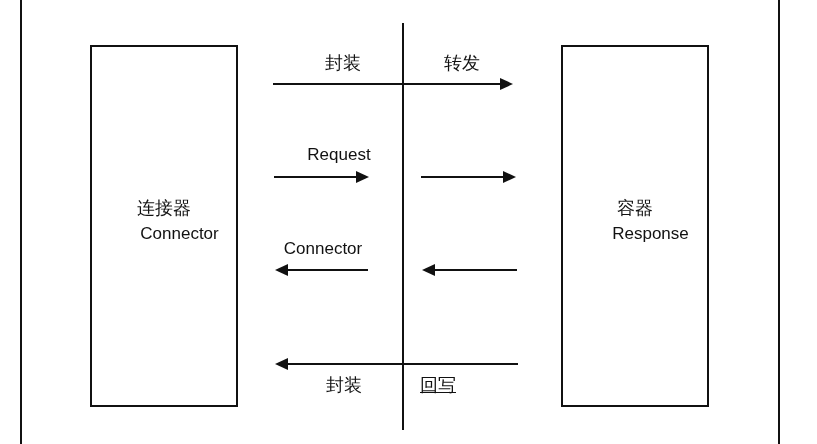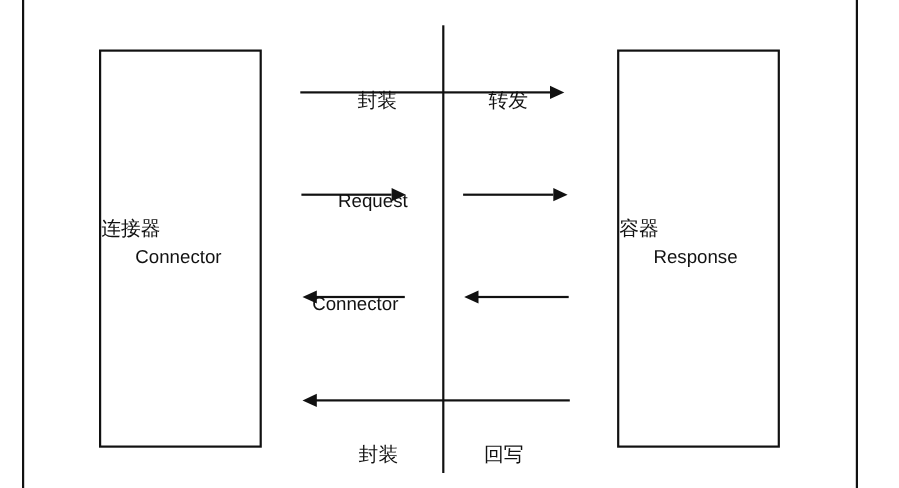--- a/index.html
+++ b/index.html
@@ -34,20 +34,21 @@
     height: 362px;
     border: 2px solid var(--line);
     background: var(--bg);
   }
 
   .box-label {
     position: absolute;
     top: 148px;
     left: 0;
     right: 0;
+    text-align: center;
     line-height: 26px;
   }
   .box-label .zh { font-size: 18px; }
   .box-label .en { font-size: 17px; padding-left: 31px; }
 
   .divider {
     position: absolute;
     left: 402px;
     top: 23px;
     width: 2px;
@@ -70,21 +71,20 @@
     transform: translateY(-50%);
   }
   .ah-r { border-left: 13px solid var(--line); }
   .ah-l { border-right: 13px solid var(--line); }
 
   .lbl {
     position: absolute;
     transform: translate(-50%, -50%);
     white-space: nowrap;
     font-size: 17px;
-    margin-top: 28px;
   }
   .lbl.zh { font-size: 18px; }
 </style>
 </head>
 <body>
 
 <div class="canvas">
 
   <div class="vframe" style="left:20px;"></div>
   <div class="vframe" style="left:778px;"></div>
@@ -120,15 +120,15 @@
   <div class="lbl" style="left:323px; top:249px;">Connector</div>
   <div class="hline" style="left:287px; top:269px; width:81px;"></div>
   <div class="ah ah-l" style="left:275px; top:270px;"></div>
 
   <div class="hline" style="left:434px; top:269px; width:83px;"></div>
   <div class="ah ah-l" style="left:422px; top:270px;"></div>
 
   <div class="hline" style="left:287px; top:363px; width:231px;"></div>
   <div class="ah ah-l" style="left:275px; top:364px;"></div>
   <div class="lbl zh" style="left:344px; top:385px;">封装</div>
-  <div class="lbl zh" style="left:458px; top:385px;">回写</div>
+  <div class="lbl zh" style="left:438px; top:385px;text-decoration:underline;">回写</div>
 
 </div>
 
 </body></html>

